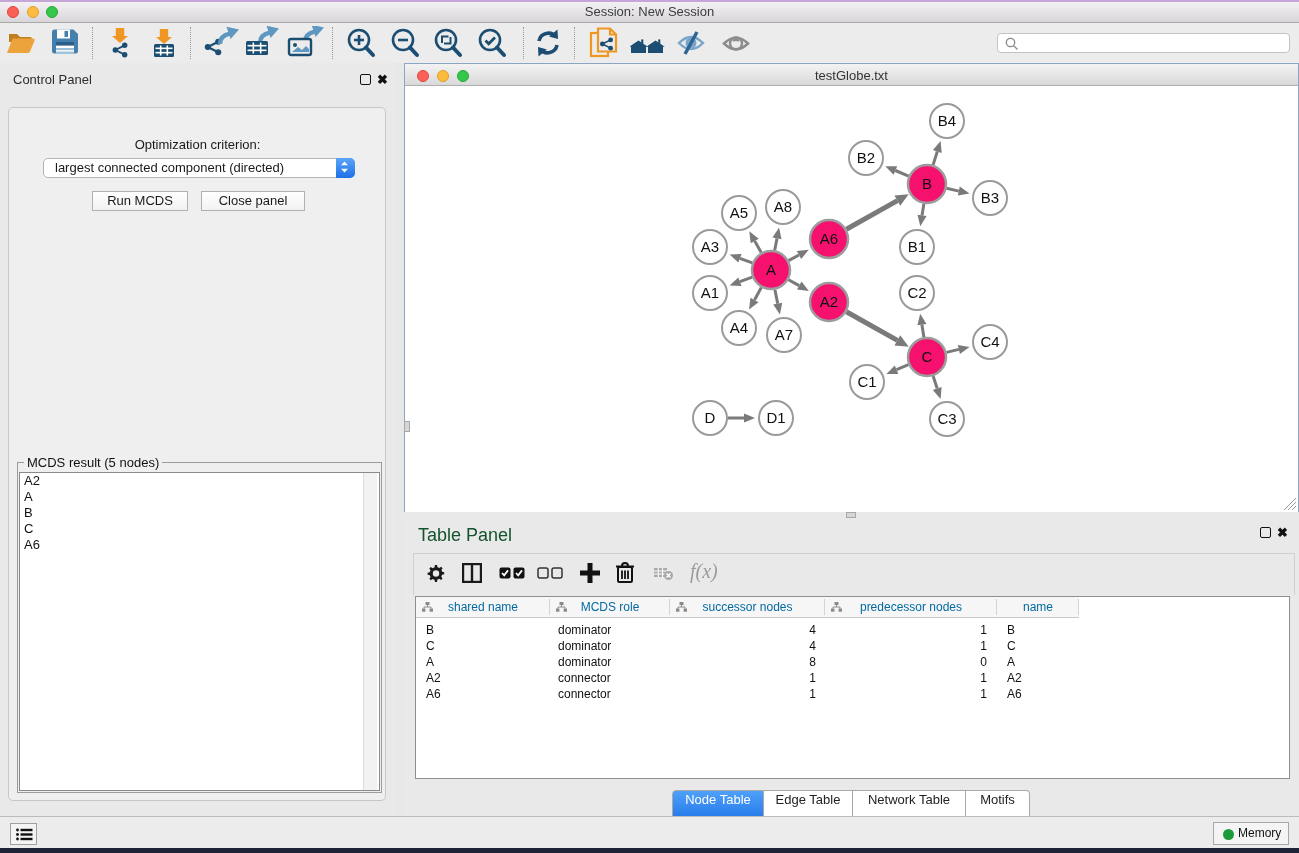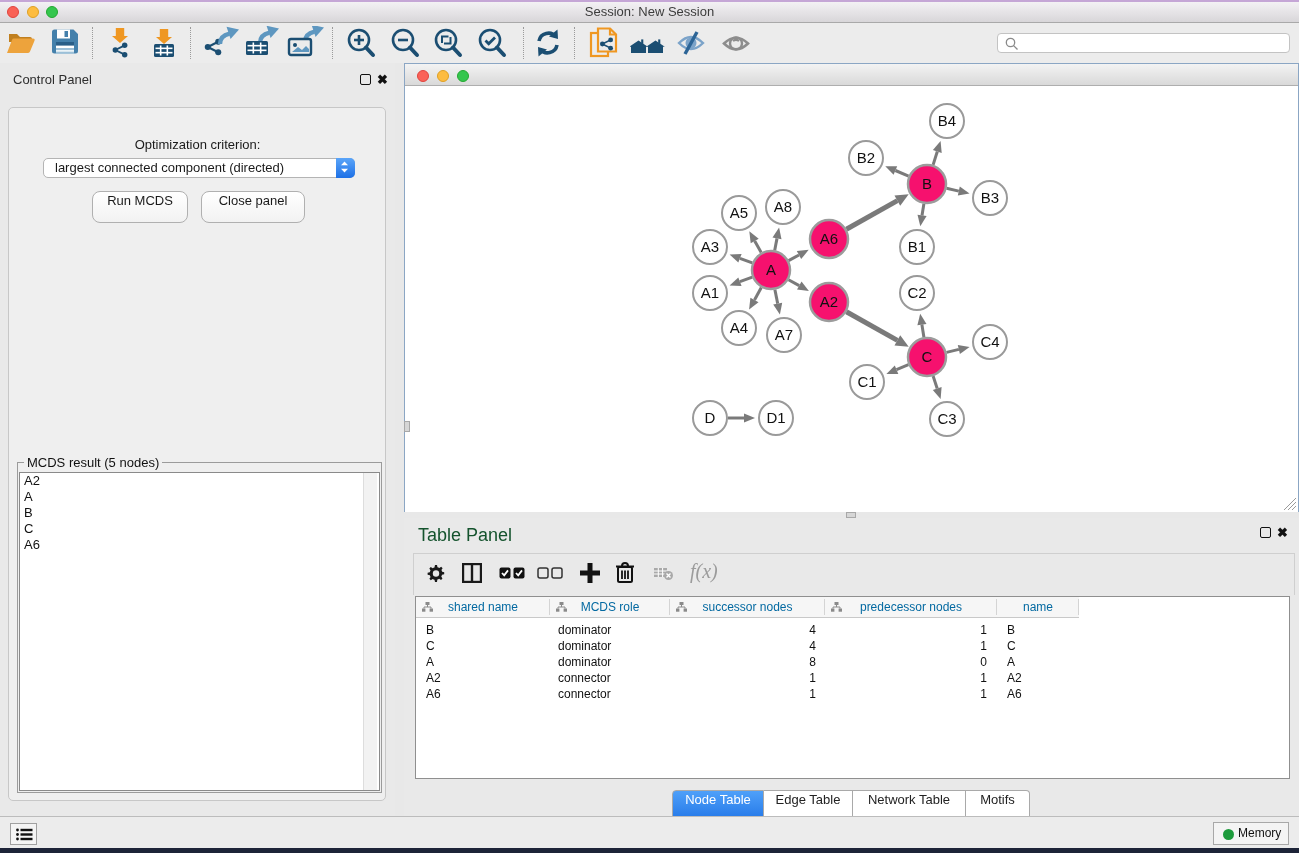--- a/index.html
+++ b/index.html
@@ -35,22 +35,22 @@
   .tab{height:21px;border:1px solid #a9a9a9;border-left:none;background:#fff;
     font-size:13px;color:#222;text-align:center;line-height:19px;}
   .tab.first{border-left:1px solid #a9a9a9;border-radius:4px 0 0 4px;}
   .tab.sel{background:linear-gradient(#4fa0f9,#1a6fe4);color:#fff;border-color:#3a7fd0;
     border-radius:0 4px 4px 0;}
   #optlabel{position:absolute;left:0;width:395px;top:74px;text-align:center;font-size:13px;color:#1a1a1a;}
   #combo{position:absolute;left:43px;top:95px;width:312px;height:20px;background:#fff;
     border:1px solid #b4b4b4;border-radius:5px;font-size:13px;color:#1a1a1a;line-height:18px;padding-left:11px;}
   #combo .spin{position:absolute;right:-1px;top:-1px;width:19px;height:20px;
     background:linear-gradient(#5ba5f9,#1d70e6);border-radius:0 5px 5px 0;}
-  .btn{position:absolute;top:128px;height:32px;background:linear-gradient(#ffffff,#f2f2f2);
-    border:1px solid #b0b0b0;border-radius:8px;font-size:13px;color:#1a1a1a;
+  .btn{position:absolute;top:128px;height:20px;background:linear-gradient(#ffffff,#f2f2f2);
+    border:1px solid #b0b0b0;border-radius:0;font-size:13px;color:#1a1a1a;
     text-align:center;line-height:18px;}
   
   #fieldset{position:absolute;left:17px;top:399px;width:365px;height:331px;border:1px solid #9b9b9b;}
   #legend{position:absolute;left:6px;top:-8px;background:#efefef;padding:0 3px;font-size:13px;color:#111;}
   #listbox{position:absolute;left:1px;top:9px;width:361px;height:319px;background:#fff;border:1px solid #8a8a8a;}
   #listbox .item{font-size:13px;color:#111;padding-left:4px;height:16px;line-height:16px;}
   #scrolltrack{position:absolute;right:2px;top:0;width:14px;height:100%;background:#f2f2f2;border-left:1px solid #ddd;}
   
   #statusbar{position:absolute;left:0;top:816px;width:1299px;height:32px;background:#ececec;border-top:1px solid #bcbcbc;}
   #listbtn{position:absolute;left:10px;top:6px;width:27px;height:22px;background:#f4f4f4;border:1px solid #a0a0a0;}
@@ -241,20 +241,21 @@
         <div class="item">A6</div>
         <div id="scrolltrack"></div>
       </div>
     </div>
   </div>
 <div id="netwin">
     <div id="nettitle">
       <div class="tl t1"></div>
       <div class="tl t2"></div>
       <div class="tl t3"></div>
+      <div class="ttext">testGlobe.txt</div>
     </div>
     <div id="canvas">
       <svg width="893" height="426" viewBox="0 0 893 426" style="position:absolute;left:0;top:0">
 <line x1="347.3" y1="191.1" x2="334.9" y2="195.7" stroke="#7a7a7a" stroke-width="3"></line>
 <polygon points="324.6,199.6 333.3,191.4 336.6,200.0" fill="#7a7a7a"></polygon>
 <line x1="383.5" y1="193.7" x2="394.2" y2="199.6" stroke="#7a7a7a" stroke-width="3"></line>
 <polygon points="403.9,204.9 392.0,203.6 396.5,195.5" fill="#7a7a7a"></polygon>
 <line x1="347.3" y1="176.9" x2="334.9" y2="172.3" stroke="#7a7a7a" stroke-width="3"></line>
 <polygon points="324.6,168.4 336.6,168.0 333.3,176.6" fill="#7a7a7a"></polygon>
 <line x1="356.3" y1="201.5" x2="349.5" y2="214.0" stroke="#7a7a7a" stroke-width="3"></line>

